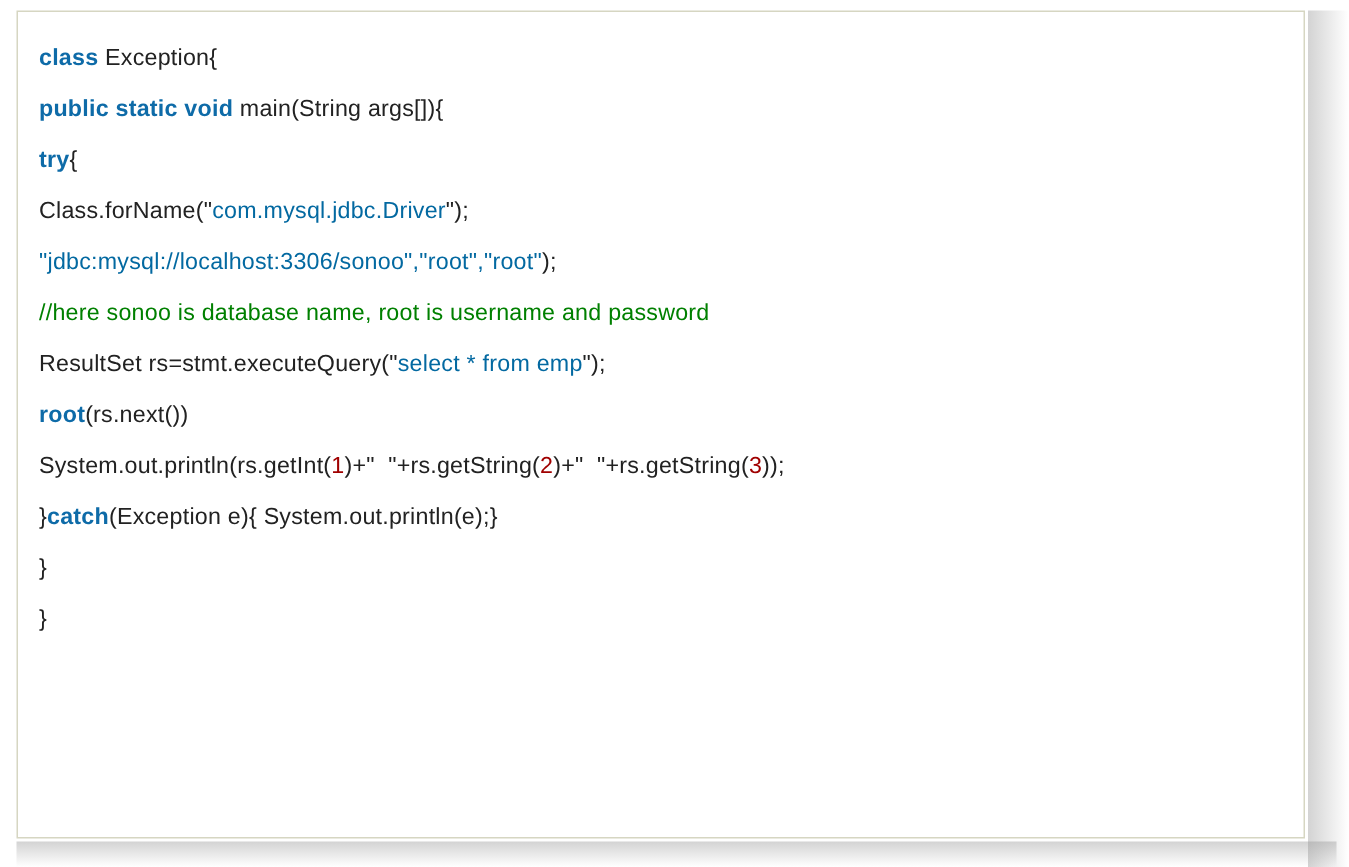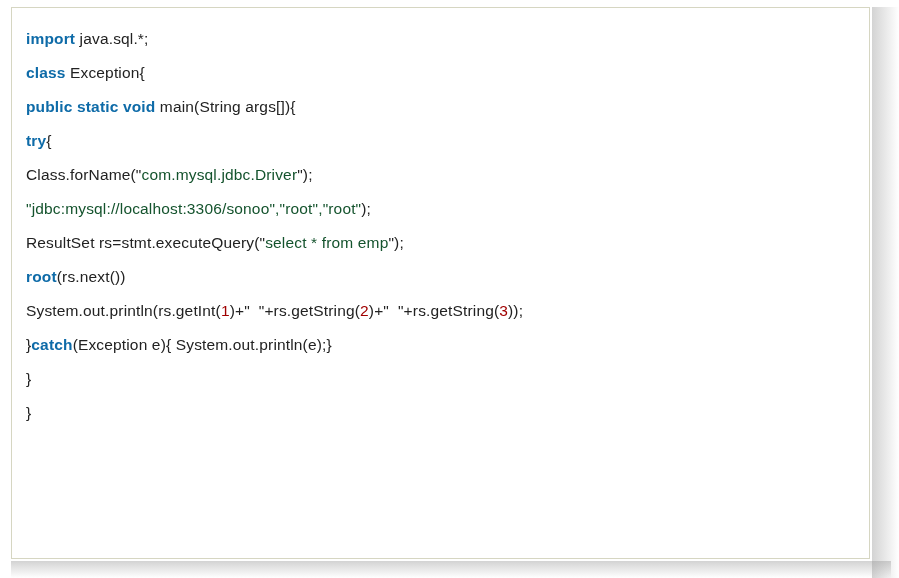--- a/index.html
+++ b/index.html
@@ -65,21 +65,21 @@
     color: #222222;
     white-space: pre;
     letter-spacing: 0.01em;
   }
 
   .tok-kw {
     color: #0e6ba8;
     font-weight: bold;
   }
   .tok-str {
-    color: #14532d;
+    color: #0369a1;
   }
   .tok-cmt {
     color: #008000;
   }
   .tok-num {
     color: #a00000;
   }
   .tok-plain {
     color: #222222;
   }
@@ -87,26 +87,26 @@
 </head>
 <body>
 
 <div id="page">
 
   <div class="shadow-right"></div>
   <div class="shadow-bottom"></div>
 
   <div class="code-box">
     <div class="code-lines" id="code-lines">
-        <div class="code-line"><span class="tok-kw">import</span><span class="tok-plain"> java.sql.*;</span></div>
         <div class="code-line"><span class="tok-kw">class</span><span class="tok-plain"> Exception{</span></div>
         <div class="code-line"><span class="tok-kw">public static void</span><span class="tok-plain"> main(String args[]){</span></div>
         <div class="code-line"><span class="tok-kw">try</span><span class="tok-plain">{</span></div>
         <div class="code-line"><span class="tok-plain">Class.forName("</span><span class="tok-str">com.mysql.jdbc.Driver</span><span class="tok-plain">");</span></div>
         <div class="code-line"><span class="tok-str">"jdbc:mysql://localhost:3306/sonoo","root","root"</span><span class="tok-plain">);</span></div>
+        <div class="code-line"><span class="tok-cmt">//here sonoo is database name, root is username and password</span></div>
         <div class="code-line"><span class="tok-plain">ResultSet rs=stmt.executeQuery("</span><span class="tok-str">select * from emp</span><span class="tok-plain">");</span></div>
         <div class="code-line"><span class="tok-kw">root</span><span class="tok-plain">(rs.next())</span></div>
         <div class="code-line"><span class="tok-plain">System.out.println(rs.getInt(</span><span class="tok-num">1</span><span class="tok-plain">)+"  "+rs.getString(</span><span class="tok-num">2</span><span class="tok-plain">)+"  "+rs.getString(</span><span class="tok-num">3</span><span class="tok-plain">));</span></div>
         <div class="code-line"><span class="tok-plain">}</span><span class="tok-kw">catch</span><span class="tok-plain">(Exception e){ System.out.println(e);}</span></div>
         <div class="code-line"><span class="tok-plain">}</span></div>
         <div class="code-line"><span class="tok-plain">}</span></div>
       </div>
   </div>
 
 </div>

